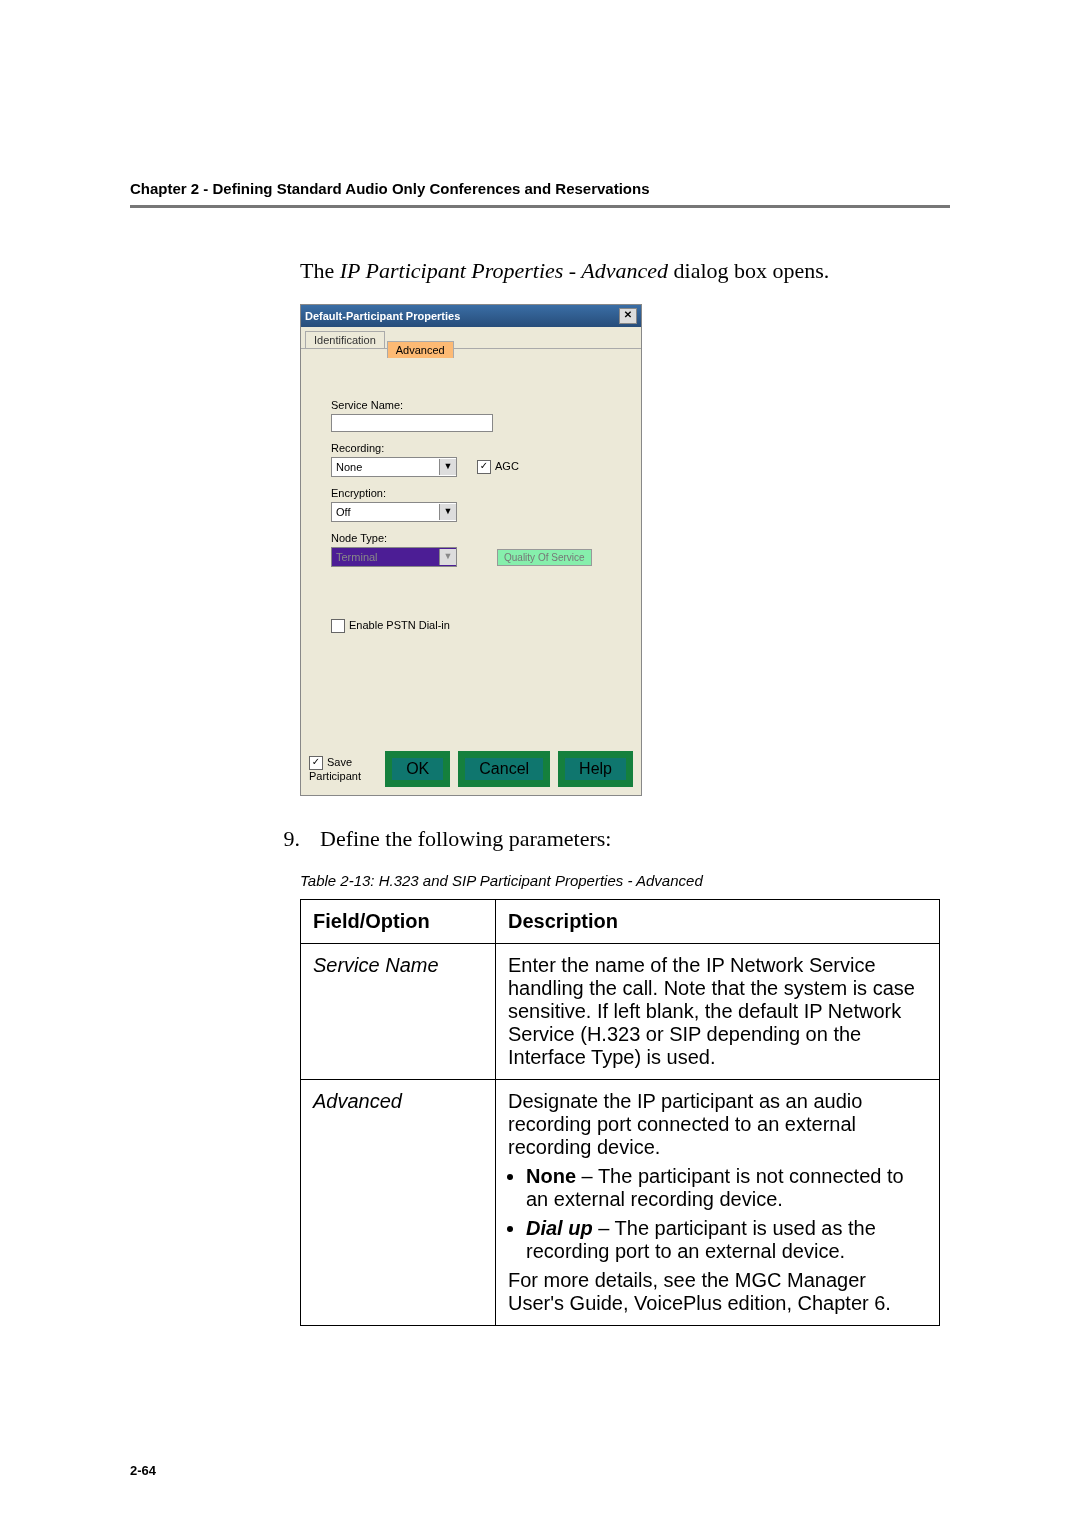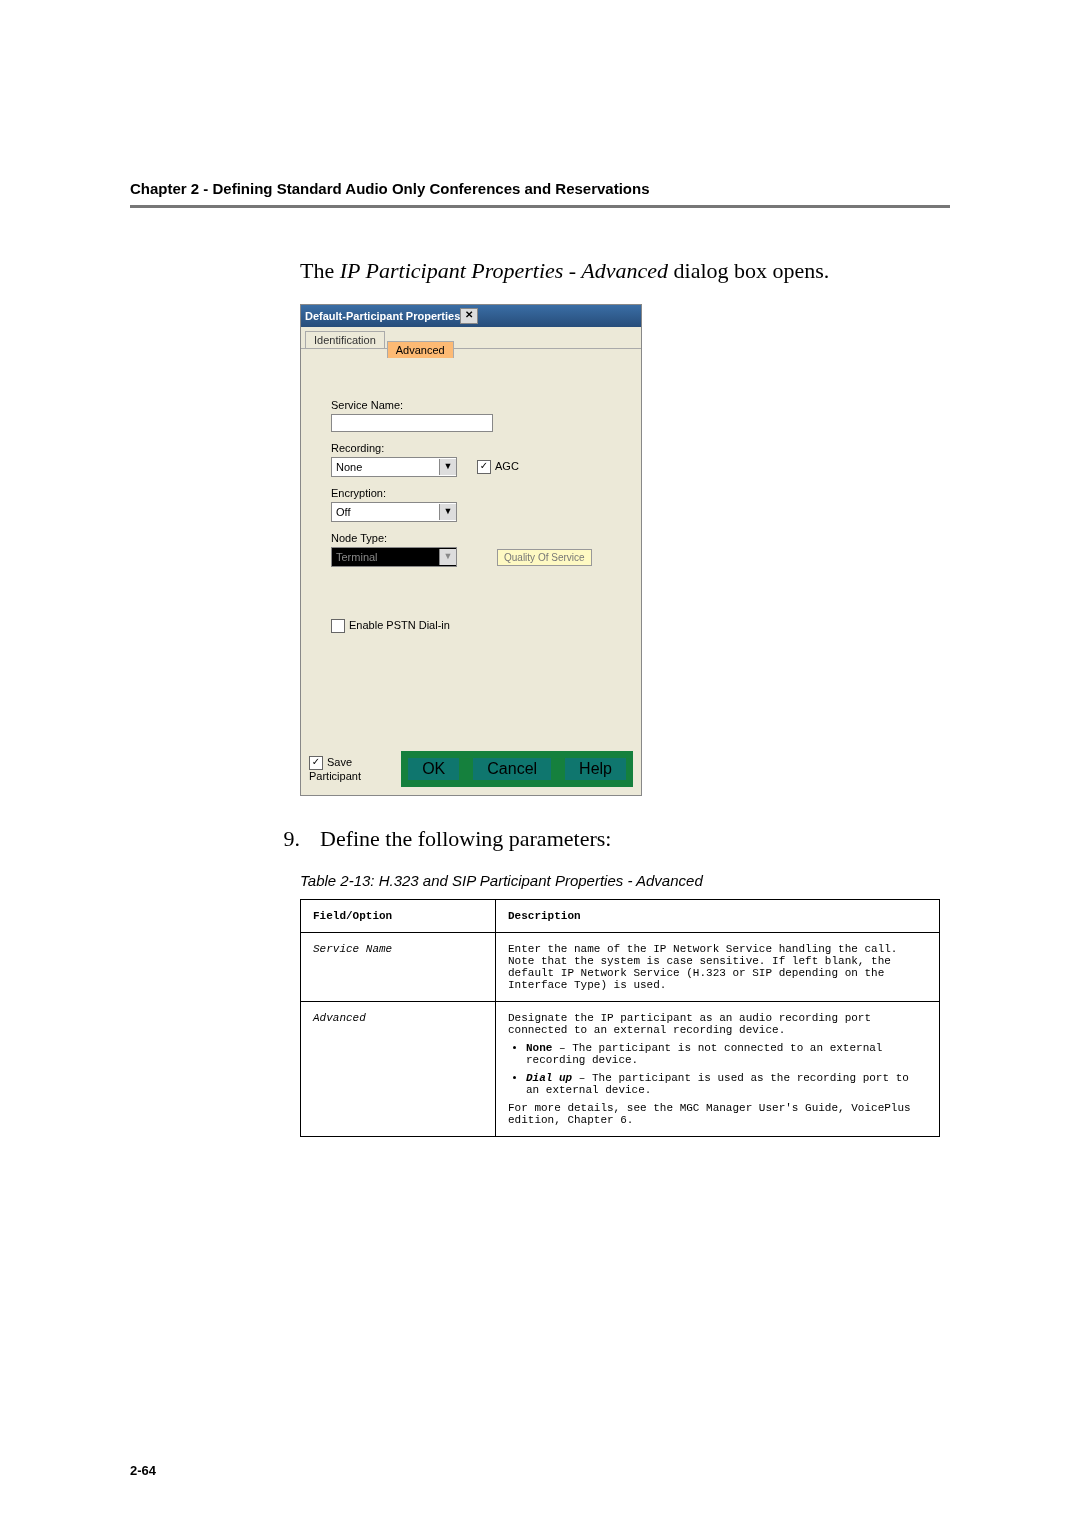--- a/index.html
+++ b/index.html
@@ -4,49 +4,49 @@
 <style>
   html,body{margin:0;padding:0;background:#fff;font-family:Arial,Helvetica,sans-serif;color:#000}
   .page{width:1080px;height:1528px;position:relative;box-sizing:border-box;padding:180px 130px 4px 130px}
   .chapter-header{font-size:15px;font-weight:bold;margin-bottom:8px}
   .header-rule{border:none;border-top:3px solid #777;margin:0 0 50px 0}
   .intro{font-family:"Times New Roman",serif;font-size:22px;margin-left:170px;margin-bottom:20px}
   .intro .ital{font-style:italic}
 
   
   .dialog{width:340px;margin-left:170px;border:1px solid #888;background:#ece9d8;font-family:Tahoma,Arial,sans-serif;font-size:11px;color:#000}
-  .titlebar{background:linear-gradient(#3a6ea5,#274d7a);color:#fff;font-weight:bold;padding:3px 4px;display:flex;align-items:center;font-size:11px}
+  .titlebar{background:linear-gradient(#3a6ea5,#274d7a);color:#fff;font-weight:bold;padding:3px 4px;display:flex;justify-content:space-between;align-items:center;font-size:11px}
   .closebtn{width:16px;height:14px;background:#ddd;border:1px solid #888;color:#000;text-align:center;line-height:12px;font-weight:bold;font-size:10px}
   .tabs{display:flex;padding:4px 4px 0 4px;border-bottom:1px solid #aaa;font-size:11px}
   .tab{padding:2px 8px;border:1px solid #aaa;border-bottom:none;background:#ece9d8;margin-right:2px}
   .tab.inactive{color:#333}
   .tab.active{background:#fdba74;position:relative;top:10px}
   .dialog-body{padding:40px 30px 20px 30px}
   .field-label{margin-top:10px;margin-bottom:3px}
   .textfield{width:160px;height:16px;border:1px solid #888;background:#fff}
   .combo{width:120px;height:18px;border:1px solid #888;background:#fff;display:flex;justify-content:space-between;align-items:center;padding:0 0 0 4px;font-size:11px}
   .combo .arrow{width:16px;height:16px;background:#ddd;border-left:1px solid #888;text-align:center;line-height:14px;font-size:9px}
-  .combo.disabled{background:#000000;color:#888}
+  .combo.disabled{background:#4c1d95;color:#888}
   .row{display:flex;align-items:center;gap:20px}
   .checkbox{width:12px;height:12px;border:1px solid #666;background:#fff;display:inline-block;text-align:center;line-height:10px;font-size:10px;margin-right:4px;vertical-align:middle}
-  .qos-btn{font-size:10px;padding:2px 6px;border:1px solid #999;background:#fef9c3;color:#777;margin-left:20px}
+  .qos-btn{font-size:10px;padding:2px 6px;border:1px solid #999;background:#86efac;color:#777;margin-left:20px}
   .pstn-row{margin-top:52px}
-  .footer{display:flex;align-items:center;padding:8px;margin-top:90px}
+  .footer{display:flex;align-items:center;gap:8px;padding:8px;margin-top:90px}
   .footer .save{flex:1;font-size:11px}
   .btn{border:7px solid #15803d;background:#0f766e;padding:2px 14px;font-size:16px}
 
   
   .step-line{font-family:"Times New Roman",serif;font-size:22px;margin-left:140px;margin-top:30px;display:flex;gap:20px}
   .step-num{width:30px;text-align:right}
 
   
   .tbl-caption{font-style:italic;font-size:15px;font-family:Arial,sans-serif;margin:20px 0 10px 170px}
 
   
-  table.props{border-collapse:collapse;margin-left:170px;width:640px;font-family:Liberation Mono, monospace;font-size:11px}
+  table.props{border-collapse:collapse;margin-left:170px;width:640px;font-family:Liberation Sans, sans-serif;font-size:20px}
   table.props th,table.props td{border:1px solid #000;padding:10px 12px;vertical-align:top;text-align:left}
   table.props th{font-weight:bold;background:#fff}
   .fo-col{width:170px}
   .italic{font-style:italic}
   ul.b{margin:6px 0 6px 18px;padding:0}
   ul.b li{margin-bottom:6px}
   .bold{font-weight:bold}
   .bi{font-weight:bold;font-style:italic}
 
   .page-num{position:absolute;bottom:50px;left:130px;font-family:Arial,sans-serif;font-weight:bold;font-size:13px}

